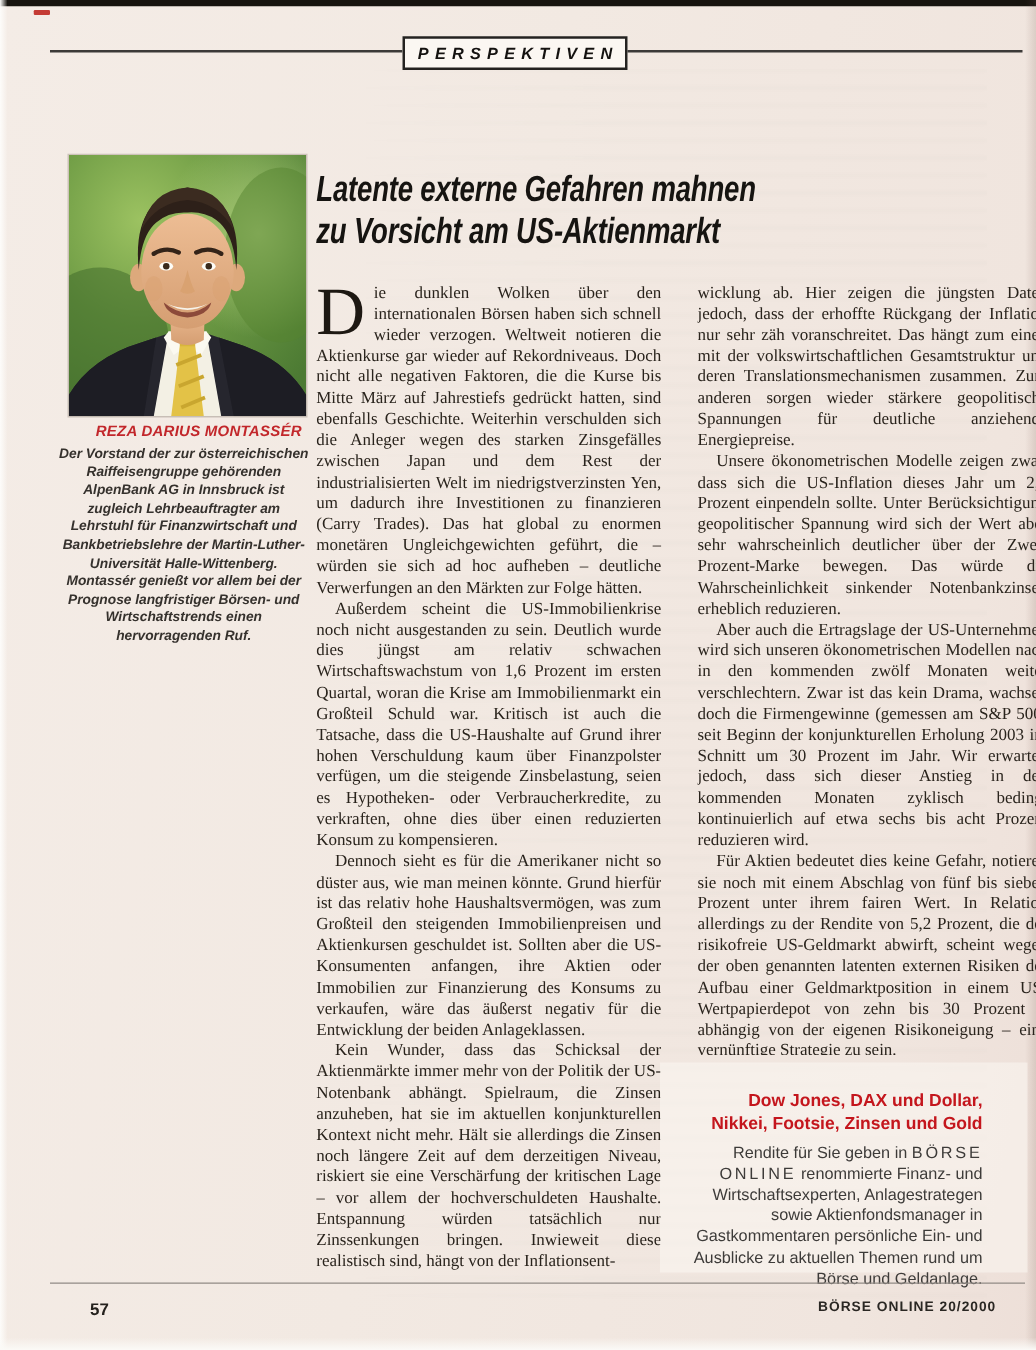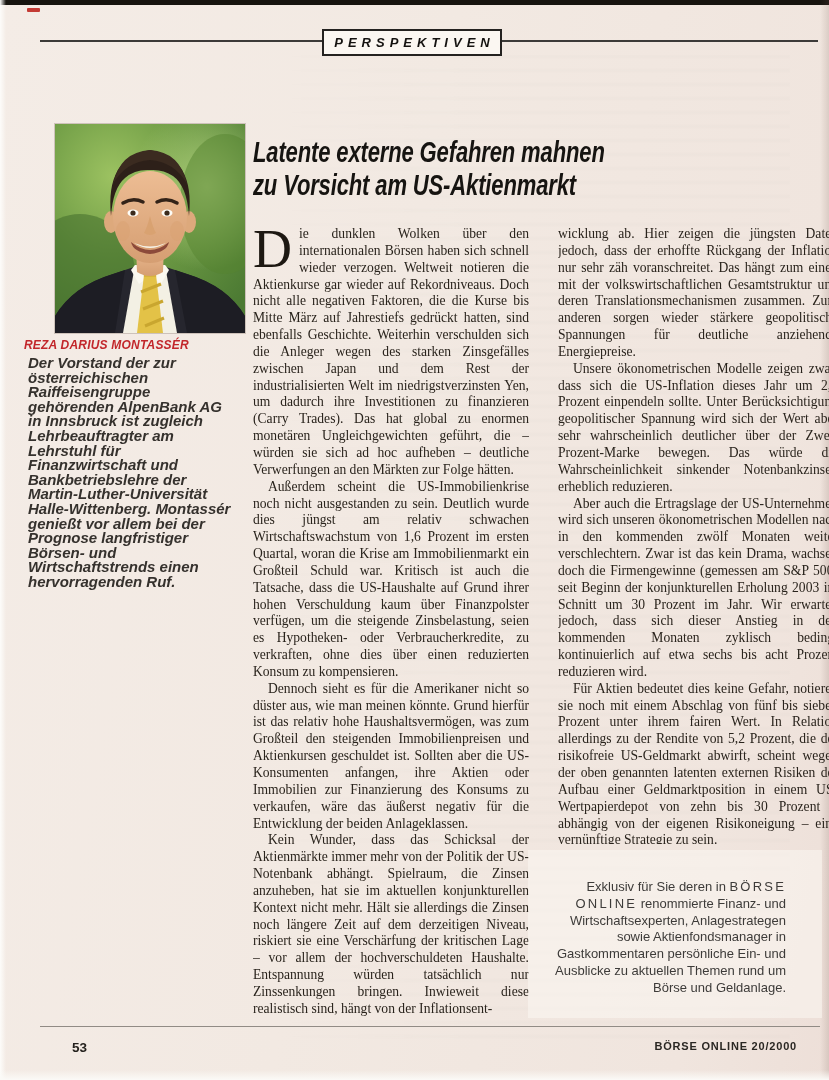--- a/index.html
+++ b/index.html
@@ -43,28 +43,28 @@
   .title{
     position:absolute;left:253px;top:136px;width:570px;
     font-family:"Liberation Sans",sans-serif;font-weight:700;font-style:italic;
     font-size:29px;line-height:33px;color:#161411;
     transform:scaleX(0.76);transform-origin:left top;letter-spacing:-0.2px;white-space:nowrap;
   }
   
   .photo{position:absolute;left:55px;top:124px;width:190px;height:209px;overflow:hidden;box-shadow:0 0 0 1px rgba(90,70,60,0.25);}
   
   .author-name{
-    position:absolute;left:24px;top:338px;width:206px;
-    font-family:"Liberation Sans",sans-serif;font-weight:700;font-style:italic;
-    font-size:12px;color:#c2272b;text-align:left;letter-spacing:0.2px;
+    position:absolute;left:56px;top:338px;width:206px;
+    font-family:"Liberation Sans",sans-serif;font-weight:700;font-style:italic;
+    font-size:12px;color:#c2272b;text-align:center;letter-spacing:0.2px;
   }
   .author-bio{
-    position:absolute;left:28px;top:356px;width:206px;
-    font-family:"Liberation Sans",sans-serif;font-weight:700;font-style:italic;
-    font-size:15px;line-height:14.6px;color:#35312d;text-align:left;
+    position:absolute;left:44px;top:356px;width:206px;
+    font-family:"Liberation Sans",sans-serif;font-weight:700;font-style:italic;
+    font-size:11px;line-height:14.6px;color:#35312d;text-align:center;
   }
   
   .col{position:absolute;top:226px;text-align:justify;font-size:13.6px;line-height:16.85px;overflow:hidden;}
   .col p{margin:0;}
   .col p.indent{text-indent:15px;}
   #col1{left:253px;width:276px;height:797px;}
   #col2{left:558px;width:280px;height:618px;}
   .dropcap{
     float:left;font-size:54px;line-height:43px;padding:2px 7px 0 0;
     color:#1d1812;font-family:"Liberation Serif",serif;
@@ -191,22 +191,24 @@
 
   <div class="col" id="col2">
     <p>wicklung ab. Hier zeigen die jüngsten Daten jedoch, dass der erhoffte Rückgang der Inflation nur sehr zäh voranschreitet. Das hängt zum einen mit der volkswirtschaftlichen Gesamtstruktur und deren Translationsmechanismen zusammen. Zum anderen sorgen wieder stärkere geopolitische Spannungen für deutliche anziehende Energiepreise.</p>
     <p class="indent">Unsere ökonometrischen Modelle zeigen zwar, dass sich die US-Inflation dieses Jahr um 2,2 Prozent einpendeln sollte. Unter Berücksichtigung geopolitischer Spannung wird sich der Wert aber sehr wahrscheinlich deutlicher über der Zwei-Prozent-Marke bewegen. Das würde die Wahrscheinlichkeit sinkender Notenbankzinsen erheblich reduzieren.</p>
     <p class="indent">Aber auch die Ertragslage der US-Unternehmen wird sich unseren ökonometrischen Modellen nach in den kommenden zwölf Monaten weiter verschlechtern. Zwar ist das kein Drama, wachsen doch die Firmengewinne (gemessen am S&amp;P 500) seit Beginn der konjunkturellen Erholung 2003 im Schnitt um 30 Prozent im Jahr. Wir erwarten jedoch, dass sich dieser Anstieg in den kommenden Monaten zyklisch bedingt kontinuierlich auf etwa sechs bis acht Prozent reduzieren wird.</p>
     <p class="indent">Für Aktien bedeutet dies keine Gefahr, notieren sie noch mit einem Abschlag von fünf bis sieben Prozent unter ihrem fairen Wert. In Relation allerdings zu der Rendite von 5,2 Prozent, die der risikofreie US-Geldmarkt abwirft, scheint wegen der oben genannten latenten externen Risiken der Aufbau einer Geldmarktposition in einem US-Wertpapierdepot von zehn bis 30 Prozent – abhängig von der eigenen Risikoneigung – eine vernünftige Strategie zu sein.</p>
   </div>
 
   <div class="infobox">
     <div class="infobox-heading">
+      <div>Dow Jones, DAX und Dollar,</div>
+      <div>Nikkei, Footsie, Zinsen und Gold</div>
     </div>
-    <p class="infobox-body"><span>Exklusiv für Sie deren in</span> <span class="brand">BÖRSE ONLINE</span> <span>renommierte Finanz- und Wirtschaftsexperten, Anlagestrategen sowie Aktienfondsmanager in Gastkommentaren persönliche Ein- und Ausblicke zu aktuellen Themen rund um Börse und Geldanlage.</span></p>
+    <p class="infobox-body"><span>Rendite für Sie geben in</span> <span class="brand">BÖRSE ONLINE</span> <span>renommierte Finanz- und Wirtschaftsexperten, Anlagestrategen sowie Aktienfondsmanager in Gastkommentaren persönliche Ein- und Ausblicke zu aktuellen Themen rund um Börse und Geldanlage.</span></p>
   </div>
 
   <div class="footer-rule"></div>
-  <div class="page-num">53</div>
+  <div class="page-num">57</div>
   <div class="issue">BÖRSE ONLINE 20/2000</div>
 
   <div class="bottom-edge"></div>
 </div>
 
 </body></html>

